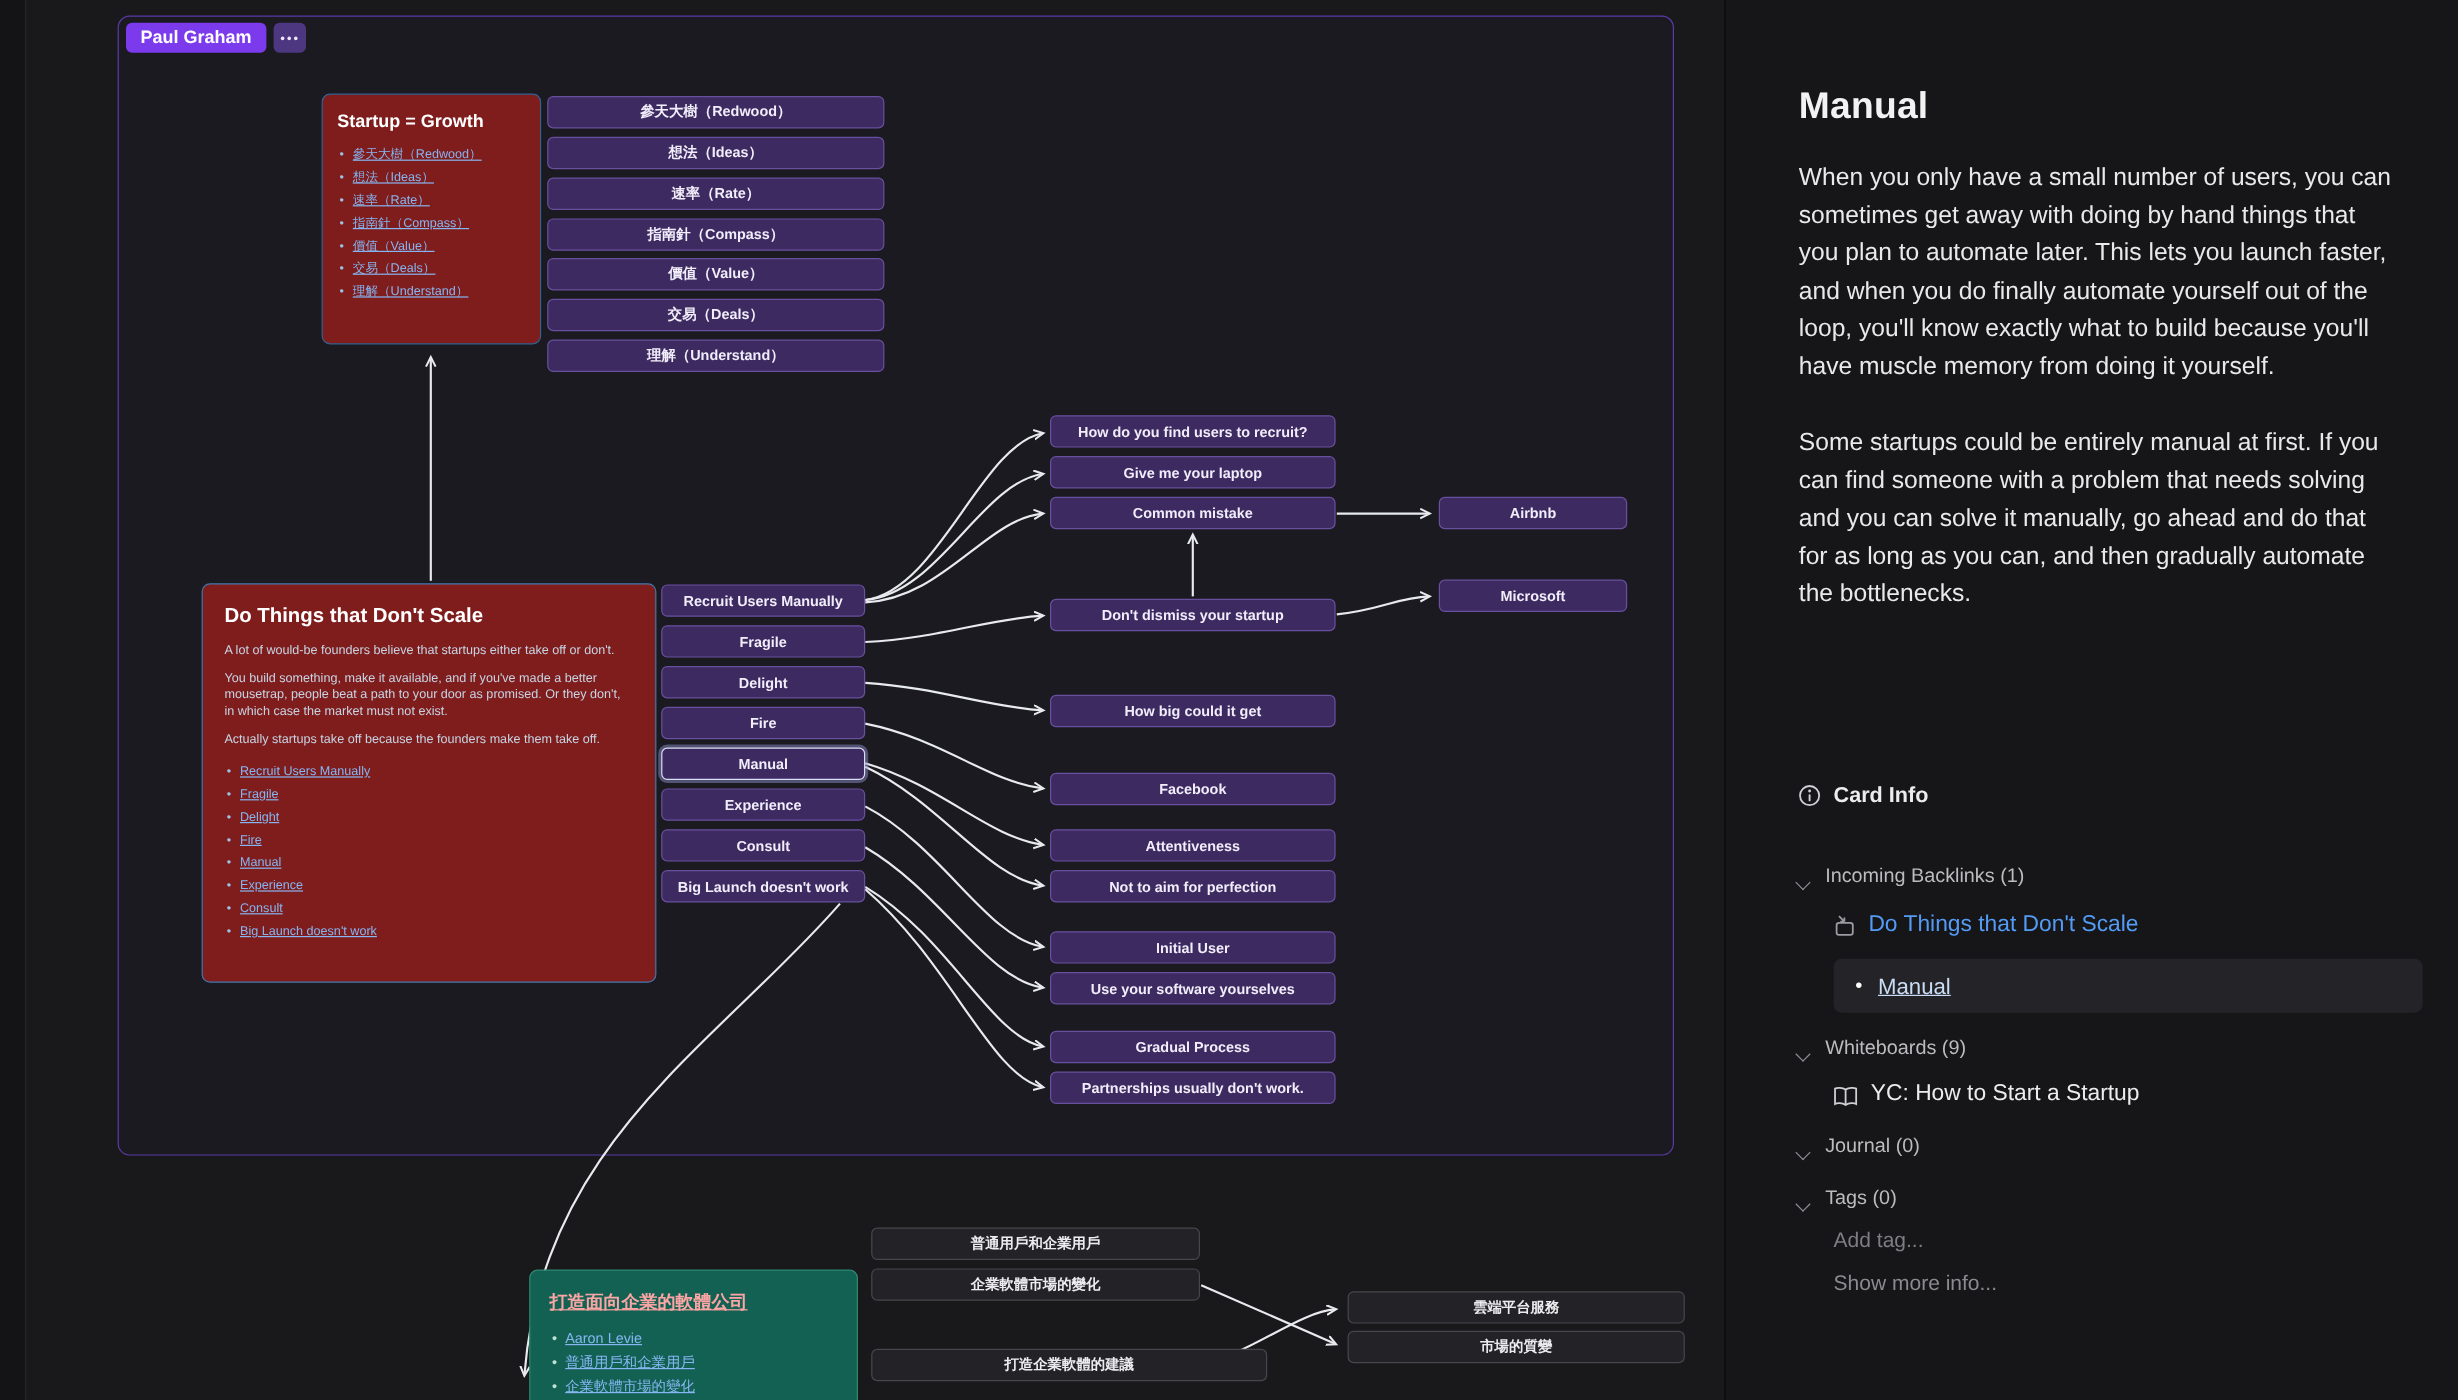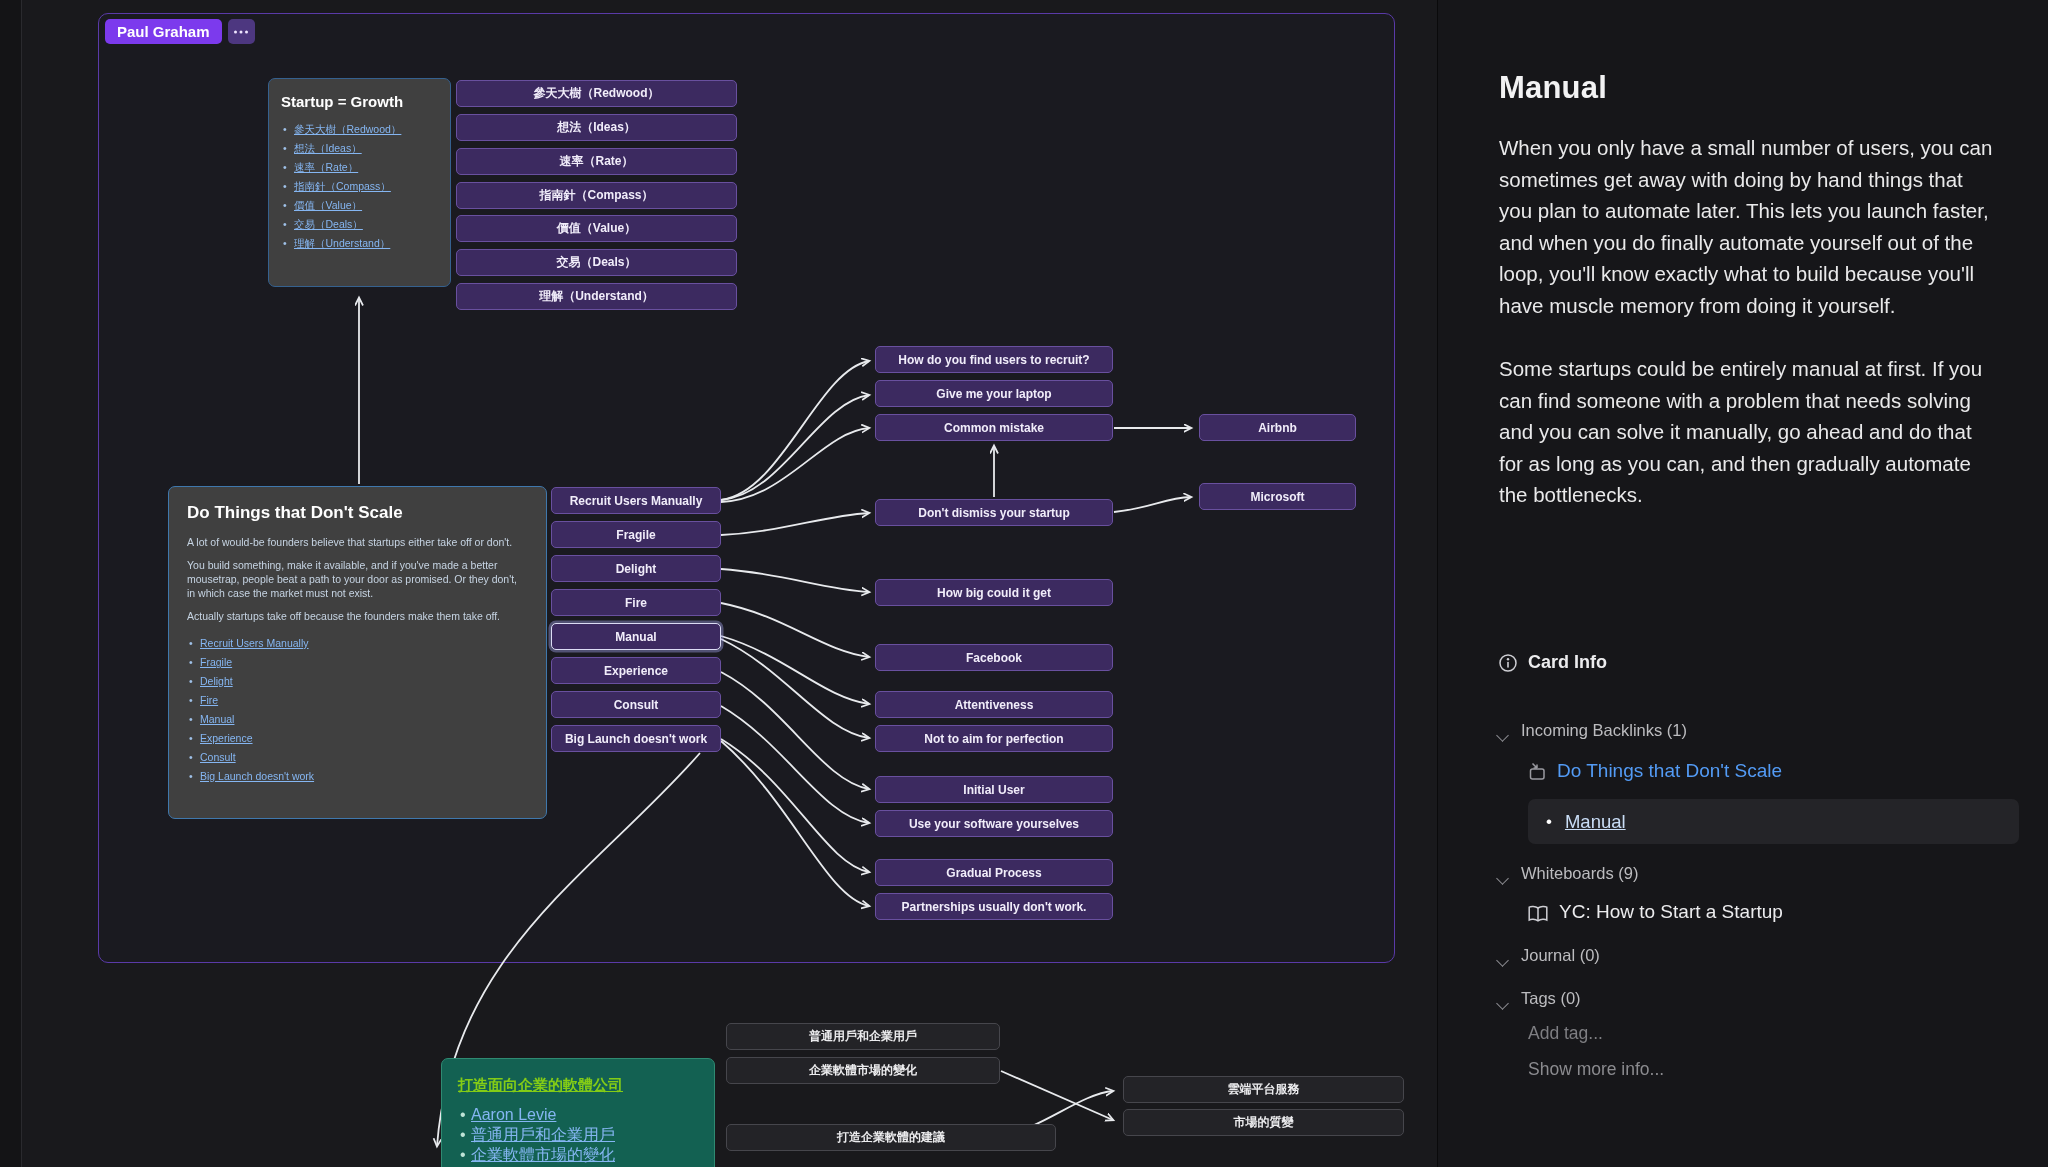--- a/index.html
+++ b/index.html
@@ -16,43 +16,43 @@
 
   
   .frame{left:98px;top:13px;width:1297px;height:950px;border:1.5px solid #5a3aa8;border-radius:10px;background:rgba(124,92,246,0.02)}
 
   .badge-row{left:105px;top:19px;display:flex;gap:6px;}
   .badge{background:#7c3aed;color:#fff;font-size:15px;font-weight:700;padding:4px 12px;border-radius:5px;white-space:nowrap}
   .badge-more{width:27px;height:25px;background:rgba(139,92,246,.45);border-radius:5px;display:flex;align-items:center;justify-content:center}
 
   
   .card{position:absolute;border-radius:7px;box-sizing:border-box;overflow:hidden}
-  .card.blue{background:#404040;border:1.5px solid #35618f}
+  .card.blue{background:#7f1d1d;border:1.5px solid #35618f}
   .card.blue.hl{border-color:#3f78ad}
   .card.green{background:#136152;border:1.5px solid #2f8a72}
   .card h3{margin:0 0 10px;color:#fff}
   .card ul{margin:0;padding:0;list-style:none}
   .card li{position:relative;padding-left:13px}
   .card li::before{content:"\2022";position:absolute;left:2px;color:#9fc1e8}
   .card.green li::before{color:#bfe3d6}
   .card a{color:#85b6f2;text-decoration:underline;cursor:pointer}
 
   .startup-card{left:268px;top:78px;width:183px;height:209px;padding:14px 12px}
   .startup-card h3{font-size:15px;font-weight:700}
   .startup-card li{line-height:19px;font-size:10.5px}
 
   .scale-card{left:168px;top:486px;width:379px;height:333px;padding:16px 18px}
   .scale-card h3{font-size:17px;font-weight:700;margin-bottom:12px}
   .scale-card p{font-size:10.5px;line-height:14px;color:#c6d4e3;margin:0 0 9px}
   .scale-card ul{margin-top:11px}
   .scale-card li{line-height:19px;font-size:10.5px}
 
   .green-card{left:441px;top:1058px;width:274px;height:120px;padding:14px 16px}
-  .green-card h3 a{font-size:15px;font-weight:700;color:#84cc16}
-  .green-card li{line-height:20px;font-size:16px}
+  .green-card h3 a{font-size:15px;font-weight:700;color:#fca5a5}
+  .green-card li{line-height:20px;font-size:12px}
 
   
   .node{position:absolute;height:27px;box-sizing:border-box;display:flex;align-items:center;justify-content:center;
     background:#3c2a60;border:1px solid #69509f;border-radius:5px;color:#f1edfa;
     font-size:12px;font-weight:600;padding:0 8px;white-space:nowrap;overflow:hidden;cursor:pointer}
   .node.dark{background:#232327;border-color:#46464c;color:#ececee}
   .node.selected{border-color:#dcdcf4;box-shadow:0 0 0 2.5px rgba(150,150,220,.45)}
 
   svg.edges{position:absolute;left:0;top:0;pointer-events:none}
 

